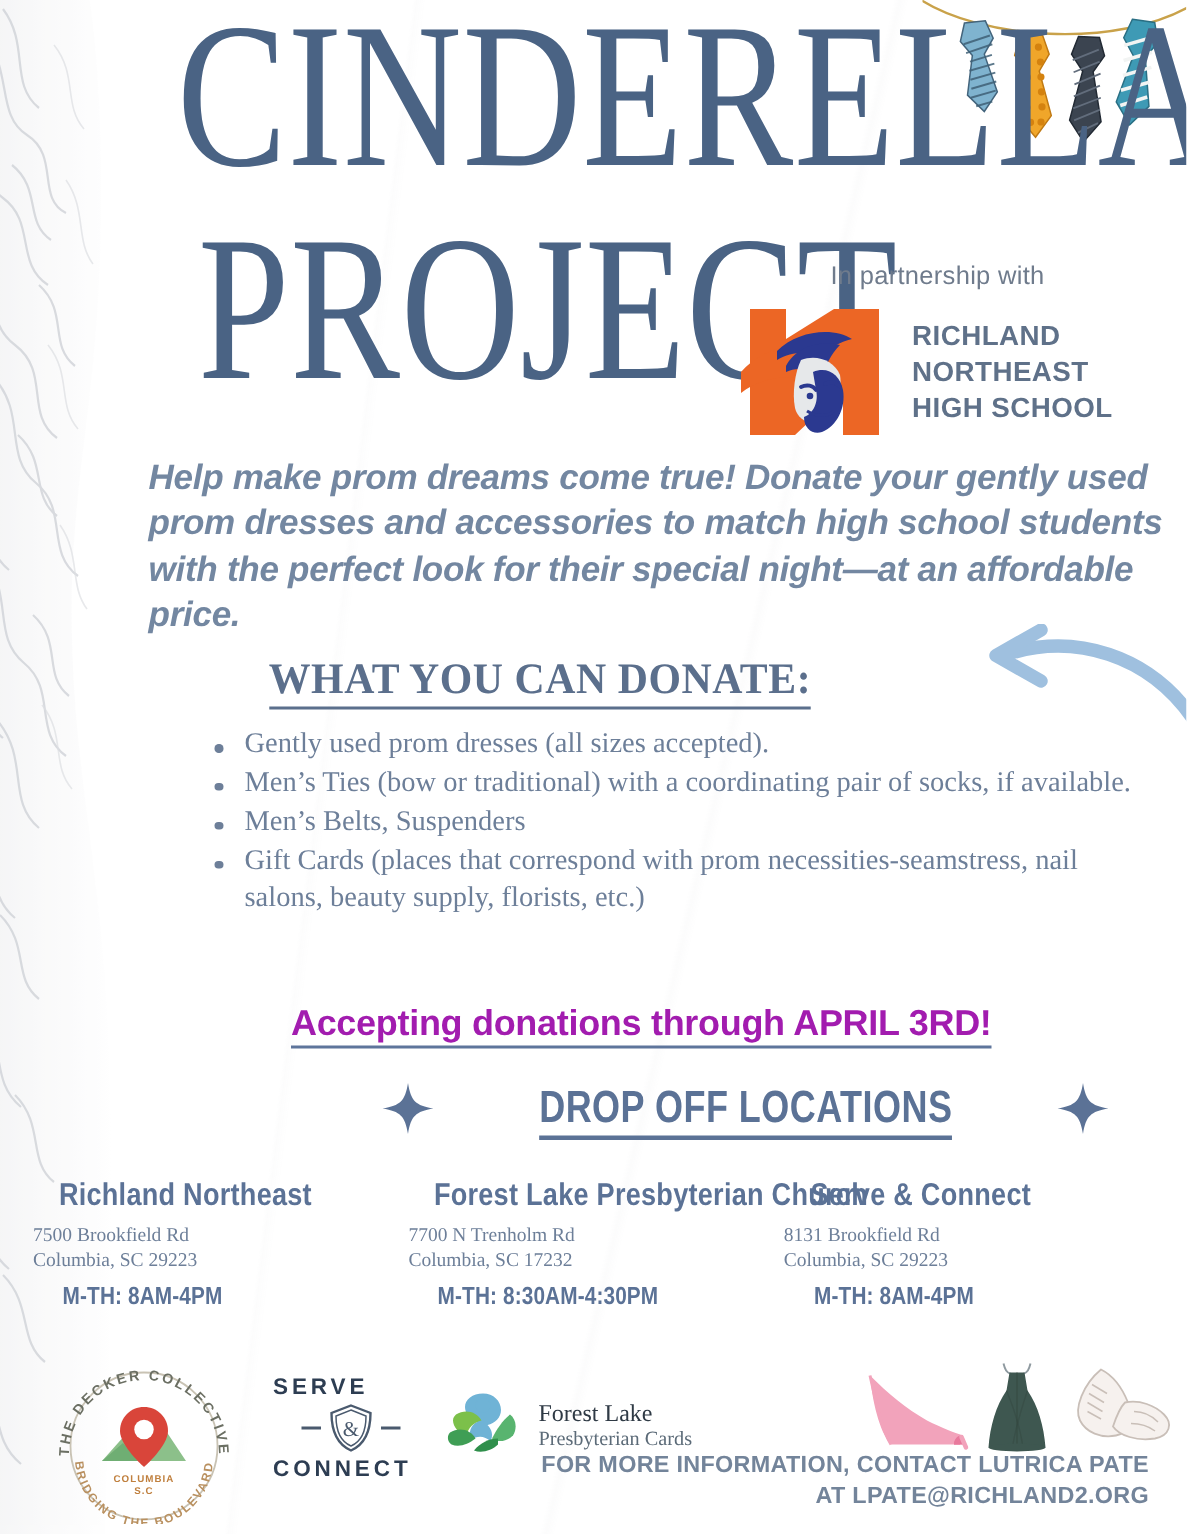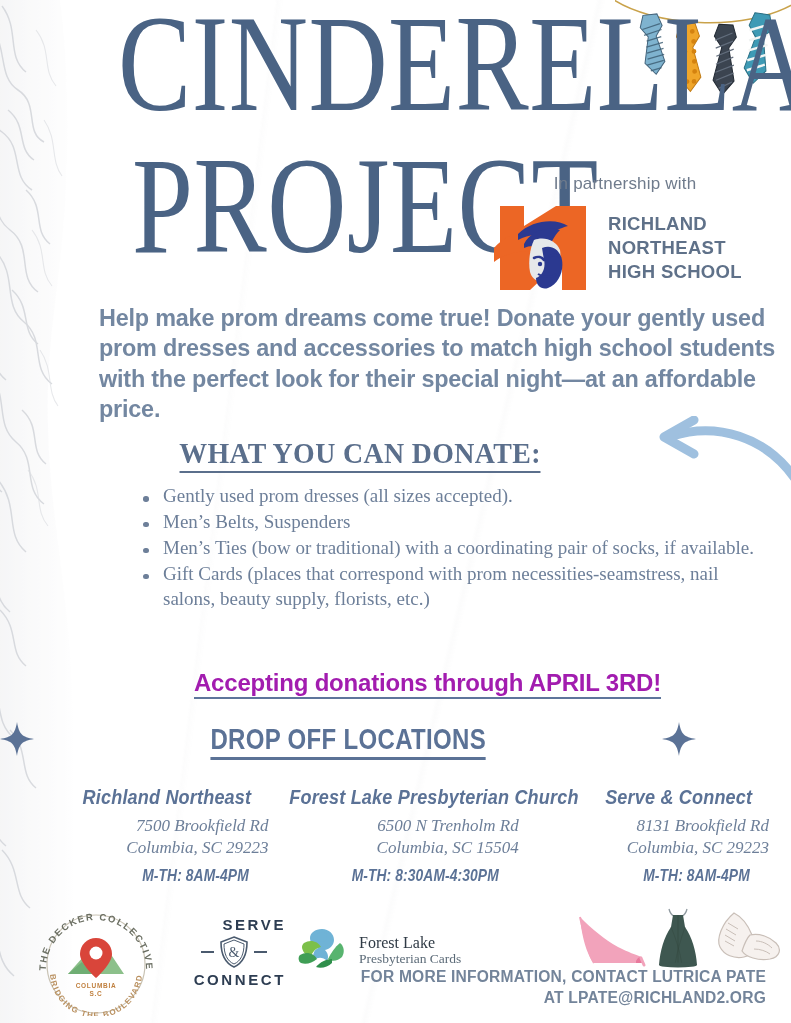--- a/index.html
+++ b/index.html
@@ -61,21 +61,21 @@
     font-family:Liberation Sans, sans-serif;
     font-weight:700;font-size:18.5px;line-height:1.28;
     color:#5f7189;letter-spacing:.3px;
   }
 
   
   .intro{
     position:absolute;left:99px;top:303px;width:690px;
     font-family:"Liberation Sans", sans-serif;
     font-weight:700;font-size:23.4px;line-height:1.3;
-    color:#7387a1;letter-spacing:-.2px;
+    color:#7387a1;letter-spacing:-.2px;font-style:italic;
   }
 
   
   .arrow{position:absolute;left:646px;top:416px;width:150px;height:70px;}
 
   
   .donate-head{
     position:absolute;left:0;top:437px;width:720px;text-align:center;
     font-family:"Liberation Serif", serif;
     font-weight:700;font-size:29px;color:#5b6f8c;
@@ -103,56 +103,56 @@
     position:absolute;left:0;top:669px;width:791px;text-align:center;
     font-family:"Liberation Sans", sans-serif;
     font-weight:700;font-size:24px;color:#5e7characters;
   }
   .accepting{color:#a21caf;margin-left:32px;}
   .accepting span{border-bottom:2.5px solid #5e759b;padding-bottom:1px;letter-spacing:-.2px;}
 
   
   .dropoff-row{
     position:absolute;left:0;top:722px;width:696px;
-    display:flex;align-items:center;justify-content:space-between;gap:36px;
+    display:flex;align-items:center;justify-content:flex-end;gap:36px;padding-left:43px;
   }
   .star{width:34px;height:34px;flex:0 0 auto;}
   .dropoff-head{
     font-family:"Liberation Sans", sans-serif;
     font-weight:700;font-size:30px;color:#5b7296;
     letter-spacing:.4px;transform:scaleX(.8);transform-origin:center;
     white-space:nowrap;
   }
   .dropoff-head span{border-bottom:3px solid #5b7296;padding-bottom:2px;}
 
   
   .locations{
     position:absolute;left:0;top:785px;width:791px;
     display:flex;justify-content:space-between;padding:0 22px;
     box-sizing:border-box;
   }
-  .loc{width:33%;text-align:right;font-style:italic;}
+  .loc{width:33%;text-align:left;}
   .loc-name{
     font-family:"Liberation Sans", sans-serif;
     font-weight:700;font-size:21px;color:#5b7296;
     transform:scaleX(.86);letter-spacing:.2px;white-space:nowrap;
   }
   .loc-addr{
     font-family:"Liberation Serif", serif;
-    font-size:17px;line-height:1.28;color:#6d7f99;margin-top:6px;
+    font-size:13px;line-height:1.28;color:#6d7f99;margin-top:6px;
   }
   .loc-hours{
     font-family:"Liberation Sans", sans-serif;
     font-weight:700;font-size:16.5px;color:#5b7296;margin-top:7px;
     transform:scaleX(.84);letter-spacing:.1px;white-space:nowrap;
   }
 
   
   .decker{position:absolute;left:32px;top:912px;width:128px;height:104px;}
-  .serve{position:absolute;left:182px;top:916px;width:104px;height:90px;text-align:right;}
+  .serve{position:absolute;left:182px;top:916px;width:104px;height:90px;text-align:left;}
   .serve-word{
     font-family:"Liberation Sans", sans-serif;font-weight:700;
     font-size:15px;color:#2d3d52;letter-spacing:2.6px;
   }
   .serve-mid{display:flex;align-items:center;justify-content:center;gap:5px;margin:3px 0;}
   .serve-dash{width:13px;height:2px;background:#4a5a6e;}
   .forest{position:absolute;left:294px;top:920px;width:200px;height:62px;display:flex;align-items:center;gap:9px;}
   .fl-mark{width:56px;height:52px;flex:0 0 auto;}
   .fl-t1{font-family:"Liberation Serif", serif;font-size:16px;color:#2f3a45;line-height:1.04;}
   .fl-t2{font-family:"Liberation Serif", serif;font-size:13.5px;color:#5c6b78;line-height:1.2;}
@@ -309,22 +309,22 @@
     <path d="M150,64 C120,20 70,6 26,20" stroke="#9fc0df" stroke-width="9" fill="none" stroke-linecap="round"></path>
     <path d="M48,4 L18,21 L48,38" stroke="#9fc0df" stroke-width="9" fill="none" stroke-linecap="round" stroke-linejoin="round"></path>
   </svg>
 
   <div class="donate-head">
     <span>WHAT YOU CAN DONATE:</span>
   </div>
 
   <ul class="bullets">
     <li>Gently used prom dresses (all sizes accepted).</li>
+    <li>Men’s Ties (bow or traditional) with a coordinating pair of socks, if available.</li>
     <li>Men’s Belts, Suspenders</li>
-    <li>Men’s Ties (bow or traditional) with a coordinating pair of socks, if available.</li>
     <li>Gift Cards (places that correspond with prom necessities-seamstress, nail salons, beauty supply, florists, etc.)</li>
   </ul>
 
   <div class="accepting">
     <span>Accepting donations through APRIL 3RD!</span>
   </div>
 
   <div class="dropoff-row">
     <svg class="star" viewBox="0 0 34 34">
       <path d="M17,0 C19,12 22,15 34,17 C22,19 19,22 17,34 C15,22 12,19 0,17 C12,15 15,12 17,0 Z" fill="#5b7296"></path>
@@ -342,22 +342,22 @@
       <div class="loc-name">Richland Northeast</div>
       <div class="loc-addr">
         <div>7500 Brookfield Rd</div>
         <div>Columbia, SC 29223</div>
       </div>
       <div class="loc-hours">M-TH: 8AM-4PM</div>
     </div>
     <div class="loc">
       <div class="loc-name">Forest Lake Presbyterian Church</div>
       <div class="loc-addr">
-        <div>6500 N Trenholm Rd</div>
-        <div>Columbia, SC 15504</div>
+        <div>7700 N Trenholm Rd</div>
+        <div>Columbia, SC 17232</div>
       </div>
       <div class="loc-hours">M-TH: 8:30AM-4:30PM</div>
     </div>
     <div class="loc">
       <div class="loc-name">Serve &amp; Connect</div>
       <div class="loc-addr">
         <div>8131 Brookfield Rd</div>
         <div>Columbia, SC 29223</div>
       </div>
       <div class="loc-hours">M-TH: 8AM-4PM</div>

